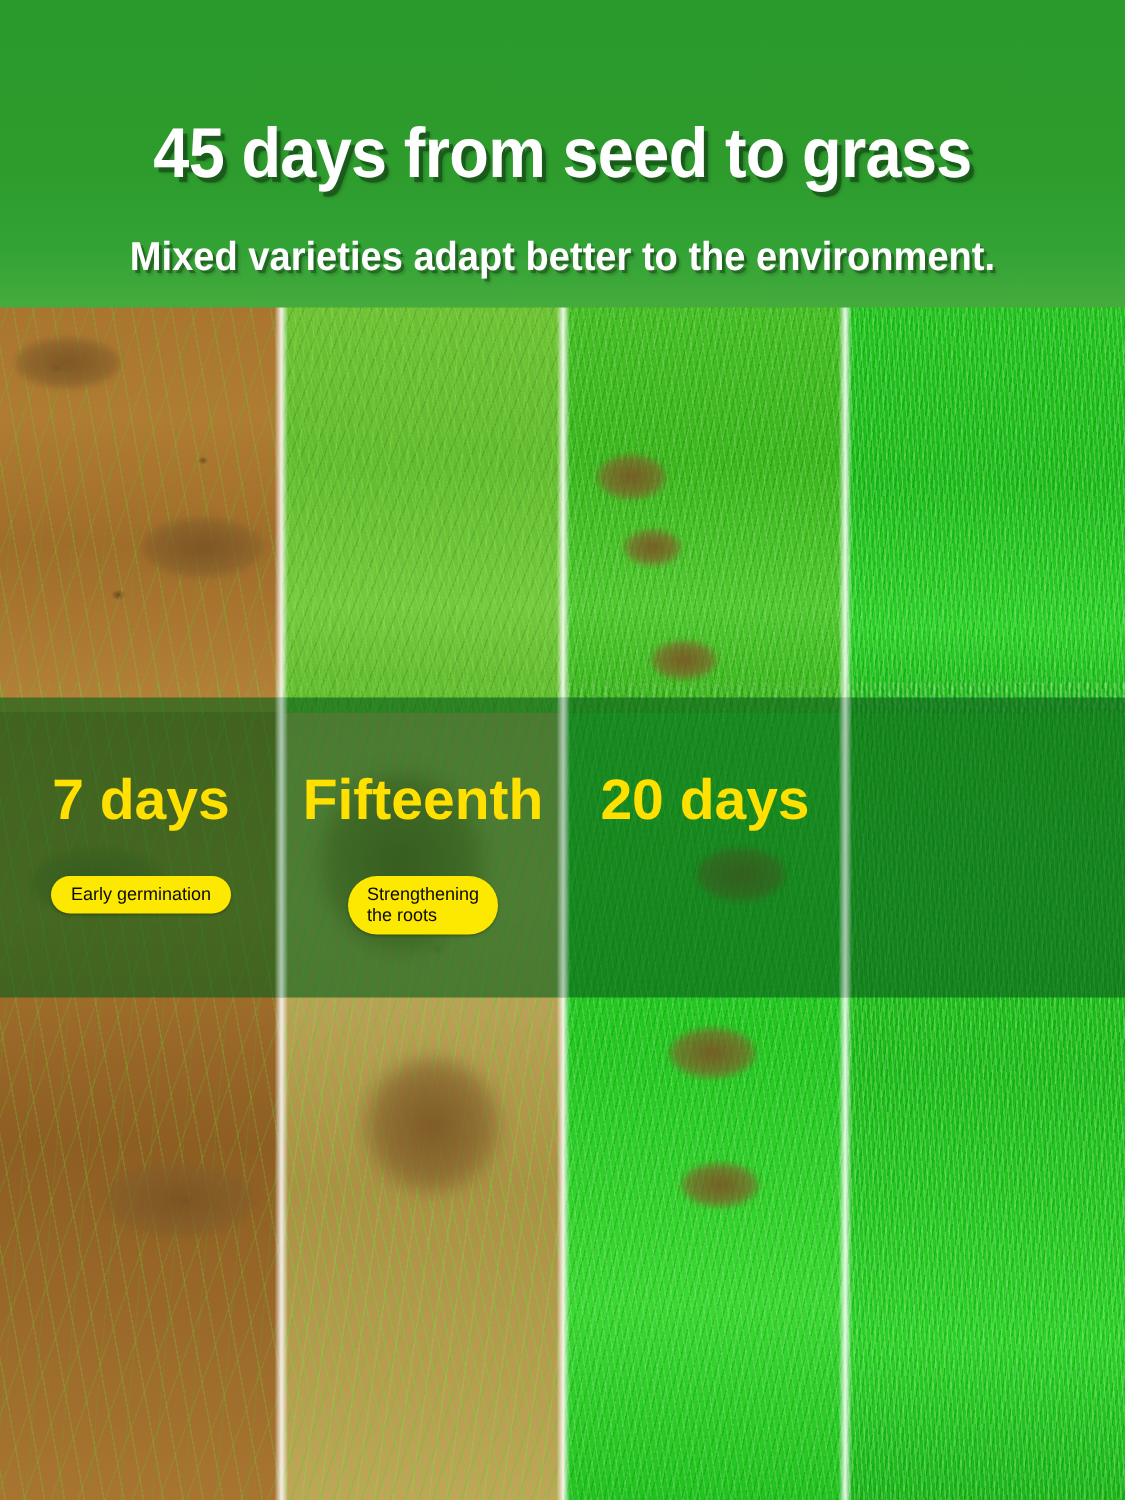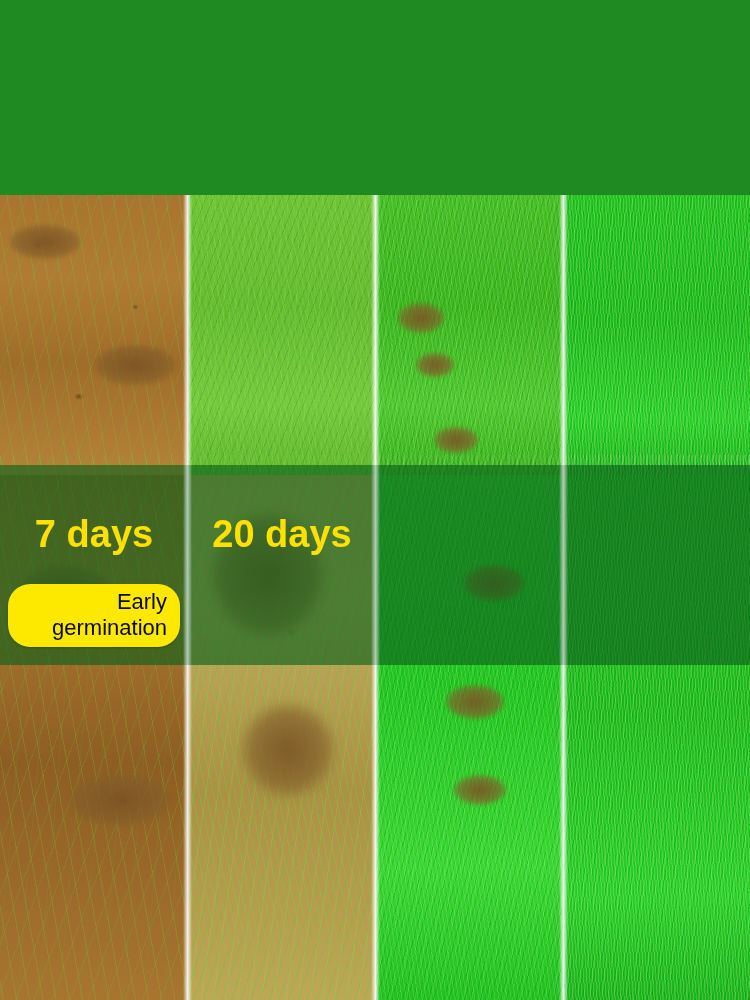--- a/index.html
+++ b/index.html
@@ -170,24 +170,24 @@
   }
   .badge-wrap {
     position:absolute; top:119px; left:0; width:100%;
     display:flex; align-items:flex-start; justify-content:center;
   }
   .badge {
     background:#fde800;
     color:#0a0a0a;
     border-radius:22px;
     padding:5px 13px 6px;
-    font-size:22px;
+    font-size:12px;
     font-weight:normal;
     line-height:1.18;
-    text-align:right;
+    text-align:left;
     white-space:pre-line;
     box-shadow:0 1px 2px rgba(0,0,0,0.25);
   }
 
   
   .seam-top { z-index:7; }
 </style>
 </head>
 <body>
 
@@ -260,27 +260,38 @@
   <div class="band">
     <div class="band-inner">
 
       <div class="band-col" style="width:188px">
         <div class="day-label">7 days</div>
         <div class="badge-wrap">
           <div class="badge" style="max-width:172px">Early germination</div>
         </div>
       </div>
 
+      <div class="band-col" style="width:188px">
+        <div class="day-label">Fifteenth</div>
+        <div class="badge-wrap">
+          <div class="badge" style="max-width:172px">Strengthening
+the roots</div>
+        </div>
+      </div>
 
       <div class="band-col" style="width:188px">
         <div class="day-label">20 days</div>
       </div>
 
 
     </div>
   </div>
 
   <div class="seam seam-top" style="left:183px;top:465px;height:200px;opacity:.55"></div>
   <div class="seam seam-top" style="left:371px;top:465px;height:200px;opacity:.55"></div>
   <div class="seam seam-top" style="left:559px;top:465px;height:200px;opacity:.55"></div>
 
+  <div class="header">
+    <div class="title">45 days from seed to grass</div>
+    <div class="subtitle">Mixed varieties adapt better to the environment.</div>
+  </div>
 
 </div>
 
 </body></html>

